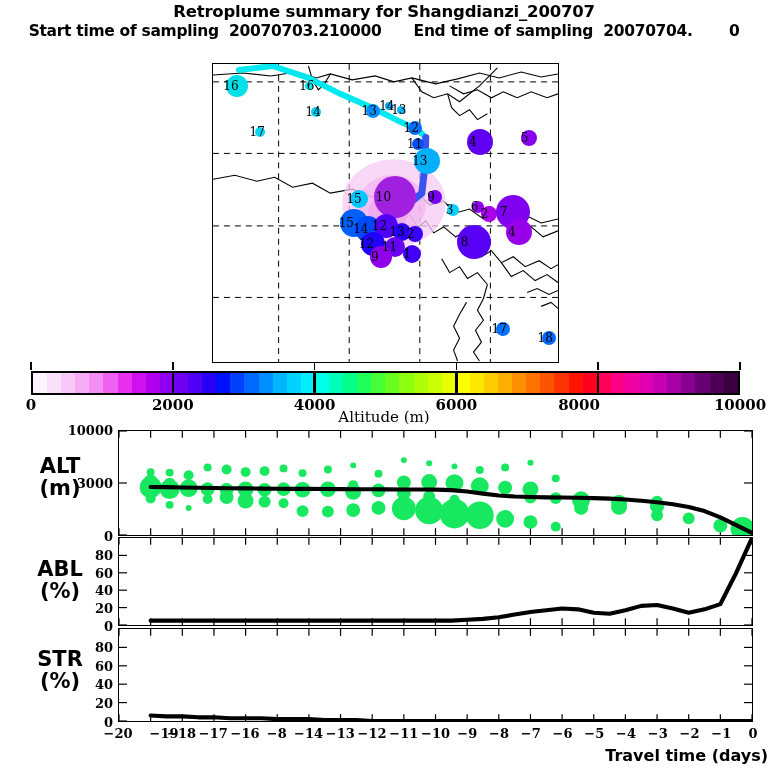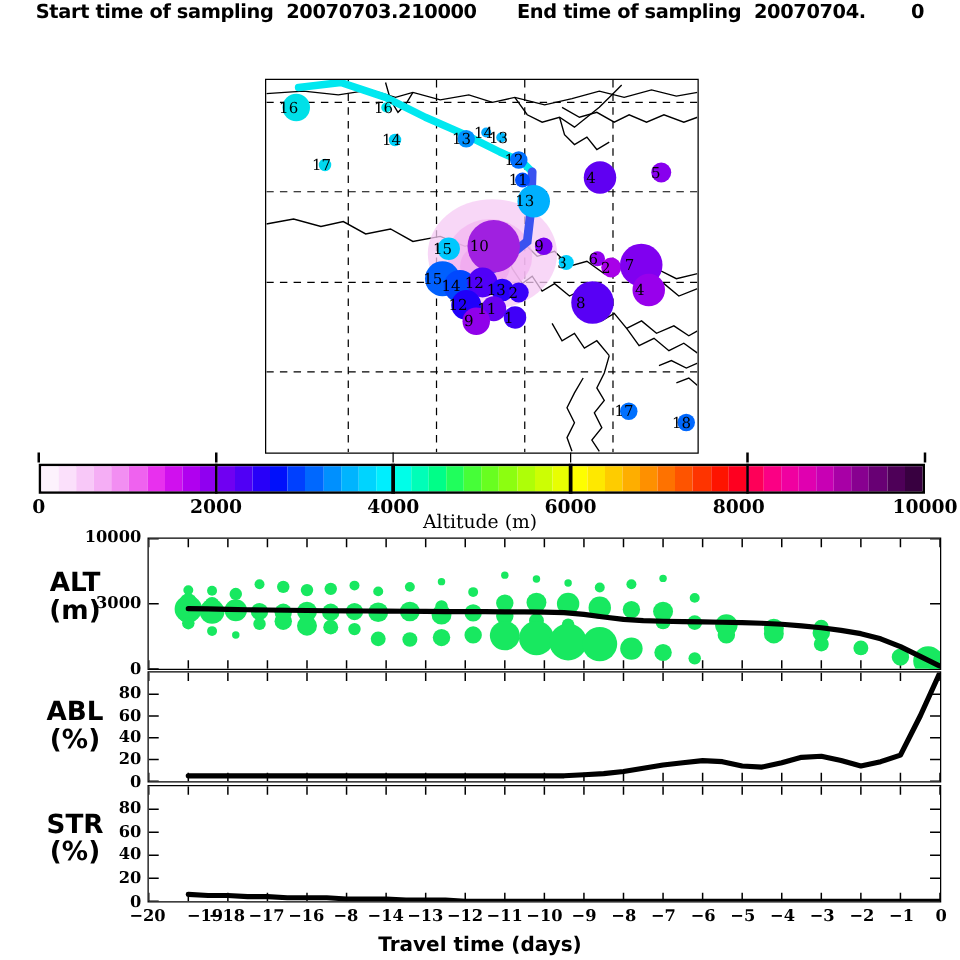--- a/index.html
+++ b/index.html
@@ -50,27 +50,28 @@
   .row-label{position:absolute;left:8px;width:104px;text-align:center;
              font-family:"DejaVu Sans",sans-serif;font-weight:bold;font-size:21px;
              line-height:22px;}
   #lab-alt{top:455px;} #lab-abl{top:558px;} #lab-str{top:648px;}
 
   .ytick-lab{position:absolute;transform:translate(-100%,-50%);
              font-family:"DejaVu Serif",serif;font-weight:bold;font-size:13px;
              white-space:nowrap;}
   .xtick-lab{position:absolute;transform:translateX(-50%);
              font-family:"DejaVu Serif",serif;font-weight:bold;font-size:13px;}
-  #xaxis-title{position:absolute;left:0;top:746px;width:768px;text-align:center;
+  #xaxis-title{position:absolute;left:0;top:746px;width:768px;text-align:right;
                font-family:"DejaVu Sans",sans-serif;font-weight:bold;font-size:16px;}
 </style>
 </head>
 <body>
 
 <div class="title-block">
+  <div class="t-main">Retroplume summary for Shangdianzi_200707</div>
   <div class="t-sub">
     <span>Start time of sampling</span>
     <span>&nbsp;</span><span>20070703.210000</span>
     <span class="gap"></span>
     <span>End time of sampling</span>
     <span>&nbsp;</span><span>20070704.</span>
     <span class="gap2"></span>
     <span>0</span>
   </div>
 </div>
@@ -256,21 +257,21 @@
     <div class="cb-major" style="left: 282.85px; top: -9px;"></div>
     <div class="cb-major" style="left: 424.65px; top: -9px;"></div>
     <div class="cb-major" style="left: 566.45px; top: -9px;"></div>
     <div class="cb-major" style="left: 708.25px; top: -9px;"></div>
   </div>
 <div id="cbar-ticks">
     <div class="cb-lab" style="left: 0px;">0</div>
     <div class="cb-lab" style="left: 141.8px;">2000</div>
     <div class="cb-lab" style="left: 283.6px;">4000</div>
     <div class="cb-lab" style="left: 425.4px;">6000</div>
-    <div class="cb-lab" style="left: 560px;">8000</div>
+    <div class="cb-lab" style="left: 548px;">8000</div>
     <div class="cb-lab" style="left: 709px;">10000</div>
   </div>
 <div id="cbar-title">Altitude (m)</div>
 
 <div class="row-label" id="lab-alt">
   <div>ALT</div>
   <div>(m)</div>
 </div>
 <div class="ts-panel" id="panel-alt">
   <svg class="ts-svg" id="svg-alt" viewBox="0 0 635 106" preserveAspectRatio="none">

